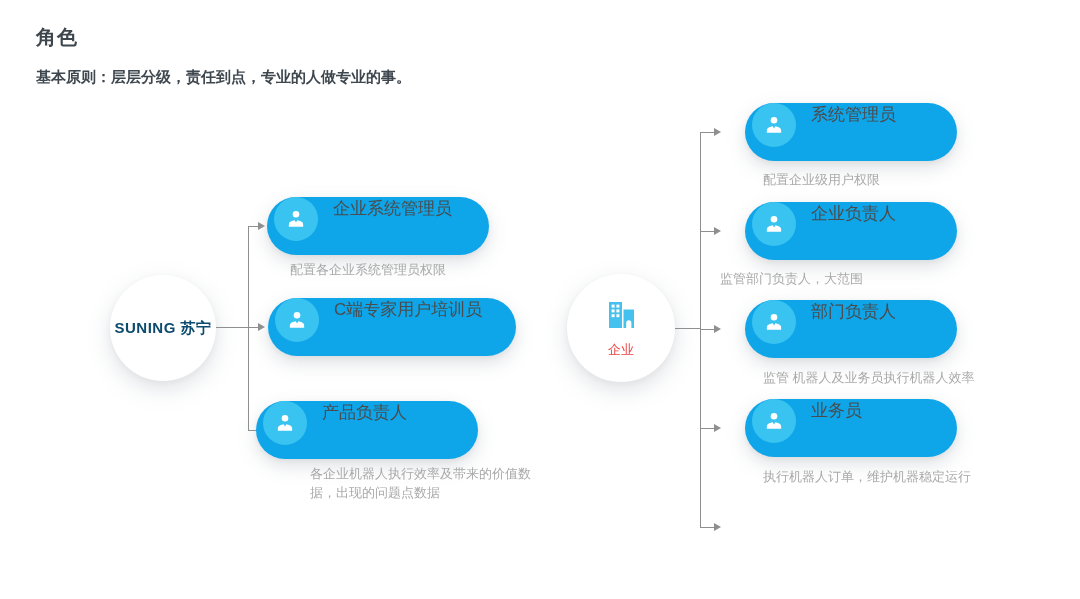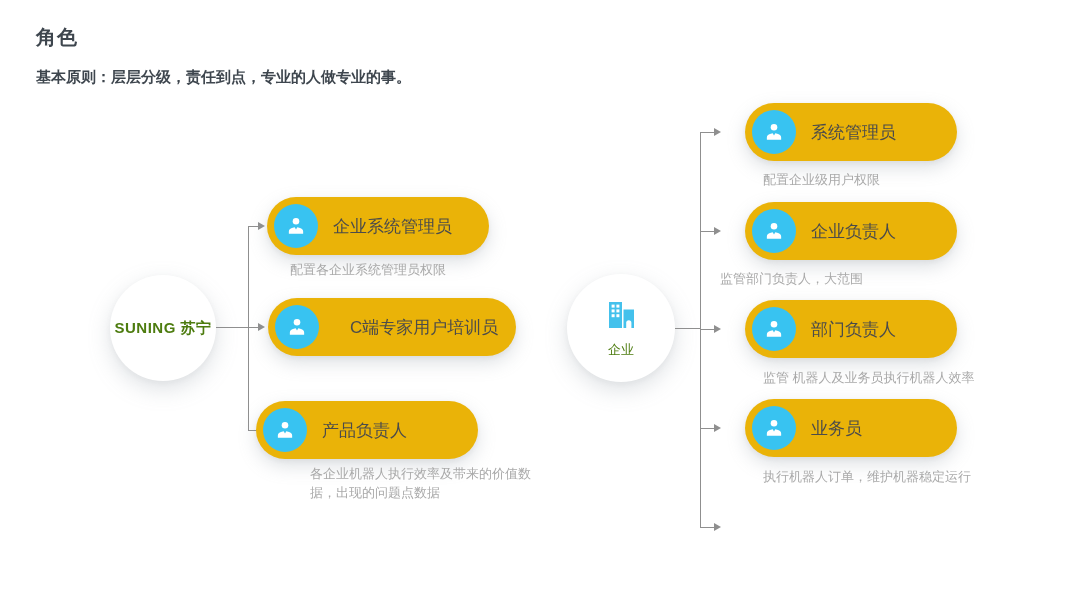--- a/index.html
+++ b/index.html
@@ -19,38 +19,38 @@
   }
   
   .hub {
     position:absolute; background:#fff; border-radius:50%;
     box-shadow:0 8px 22px rgba(140,150,160,0.28), 0 2px 6px rgba(0,0,0,0.04);
     display:flex; flex-direction:column; align-items:center; justify-content:center;
   }
   .hub-left { left:110px; top:275px; width:106px; height:106px; }
   .hub-right { left:567px; top:274px; width:108px; height:108px; }
   .suning-logo {
-    font-size:15px; font-weight:bold; color:#4d7c0f; letter-spacing:0.5px; white-space:nowrap;
+    font-size:15px; font-weight:bold; color:#0c4a6e; letter-spacing:0.5px; white-space:nowrap;
   }
-  .hub-right-label { font-size:13px; color:#4d7c0f; margin-top:3px; }
+  .hub-right-label { font-size:13px; color:#ef4444; margin-top:3px; }
   
   .h-line, .v-line { position:absolute; background:#8f8f8f; }
   .h-line { height:1px; }
   .v-line { width:1px; }
   .arrowhead {
     position:absolute; width:0; height:0;
     border-left:7px solid #8f8f8f;
     border-top:4px solid transparent;
     border-bottom:4px solid transparent;
   }
   
   .pill {
-    position:absolute; height:58px; background:#eab308; border-radius:29px;
+    position:absolute; height:58px; background:#0ea5e9; border-radius:29px;
     box-shadow:0 7px 18px rgba(145,155,165,0.30), 0 2px 5px rgba(0,0,0,0.05);
-    display:flex; align-items:center; padding-left:7px;
+    display:flex; align-items:flex-start; padding-left:7px;
   }
   .pill-icon {
     width:44px; height:44px; border-radius:50%; background:#38c3f1;
     display:flex; align-items:center; justify-content:center; flex-shrink:0;
   }
   .pill-label {
     margin-left:15px; font-size:17px; color:#4b4b4b; white-space:nowrap;
   }
   .caption {
     position:absolute; font-size:13px; color:#a9a9a9; line-height:19px;
@@ -82,21 +82,21 @@
     <span class="pill-icon">
       <svg width="22" height="22" viewBox="0 0 24 24">
           <circle cx="12" cy="6.8" r="3.6" fill="#fff"></circle>
           <path d="M4.2 20.5 v-2.6 c0-2.2 2-3.7 4.3-4.1 l2.1-0.4 1.4 2.4 1.4-2.4 2.1 0.4 c2.3 0.4 4.3 1.9 4.3 4.1 v2.6 z" fill="#fff"></path>
         </svg>
     </span>
     <span class="pill-label">企业系统管理员</span>
   </div>
   <div class="caption" style="left:290px; top:260px;">配置各企业系统管理员权限</div>
 
-  <div class="pill" style="left:268px; top:298px; width:248px;gap:16px;">
+  <div class="pill" style="left:268px; top:298px; width:248px;">
     <span class="pill-icon">
       <svg width="22" height="22" viewBox="0 0 24 24">
           <circle cx="12" cy="6.8" r="3.6" fill="#fff"></circle>
           <path d="M4.2 20.5 v-2.6 c0-2.2 2-3.7 4.3-4.1 l2.1-0.4 1.4 2.4 1.4-2.4 2.1 0.4 c2.3 0.4 4.3 1.9 4.3 4.1 v2.6 z" fill="#fff"></path>
         </svg>
     </span>
     <span class="pill-label">C端专家用户培训员</span>
   </div>
 
   <div class="pill" style="left:256px; top:401px; width:222px;font-family:Liberation Mono, monospace;">

